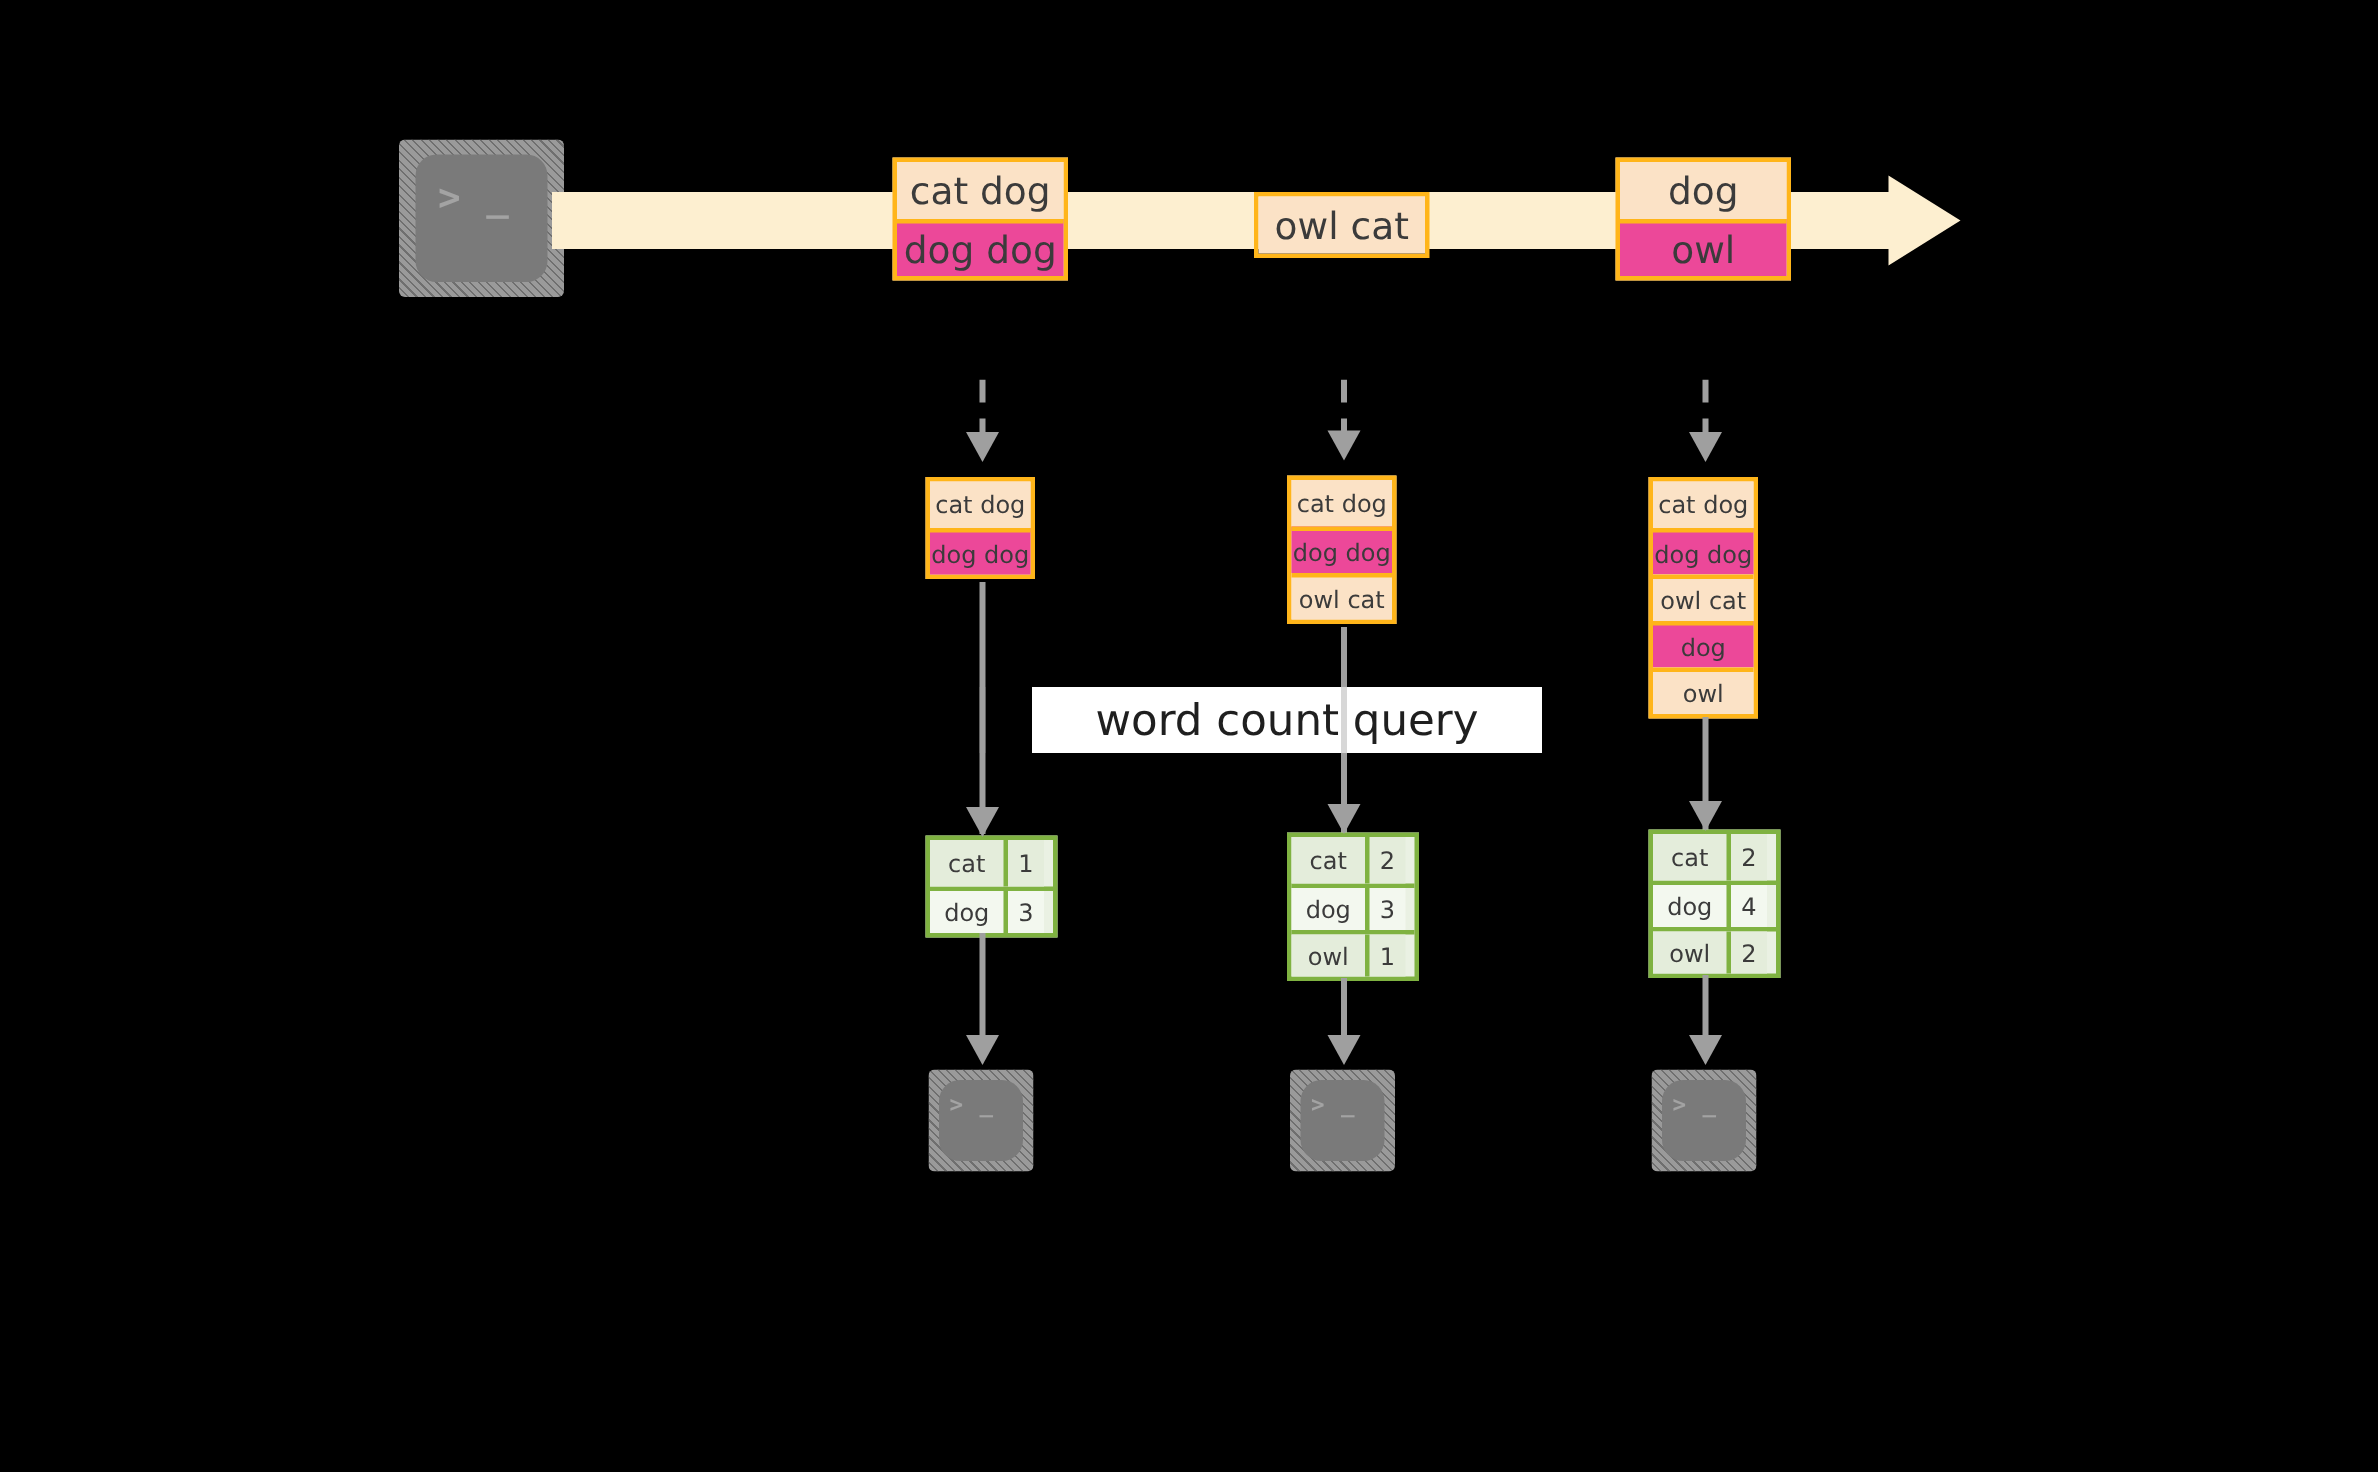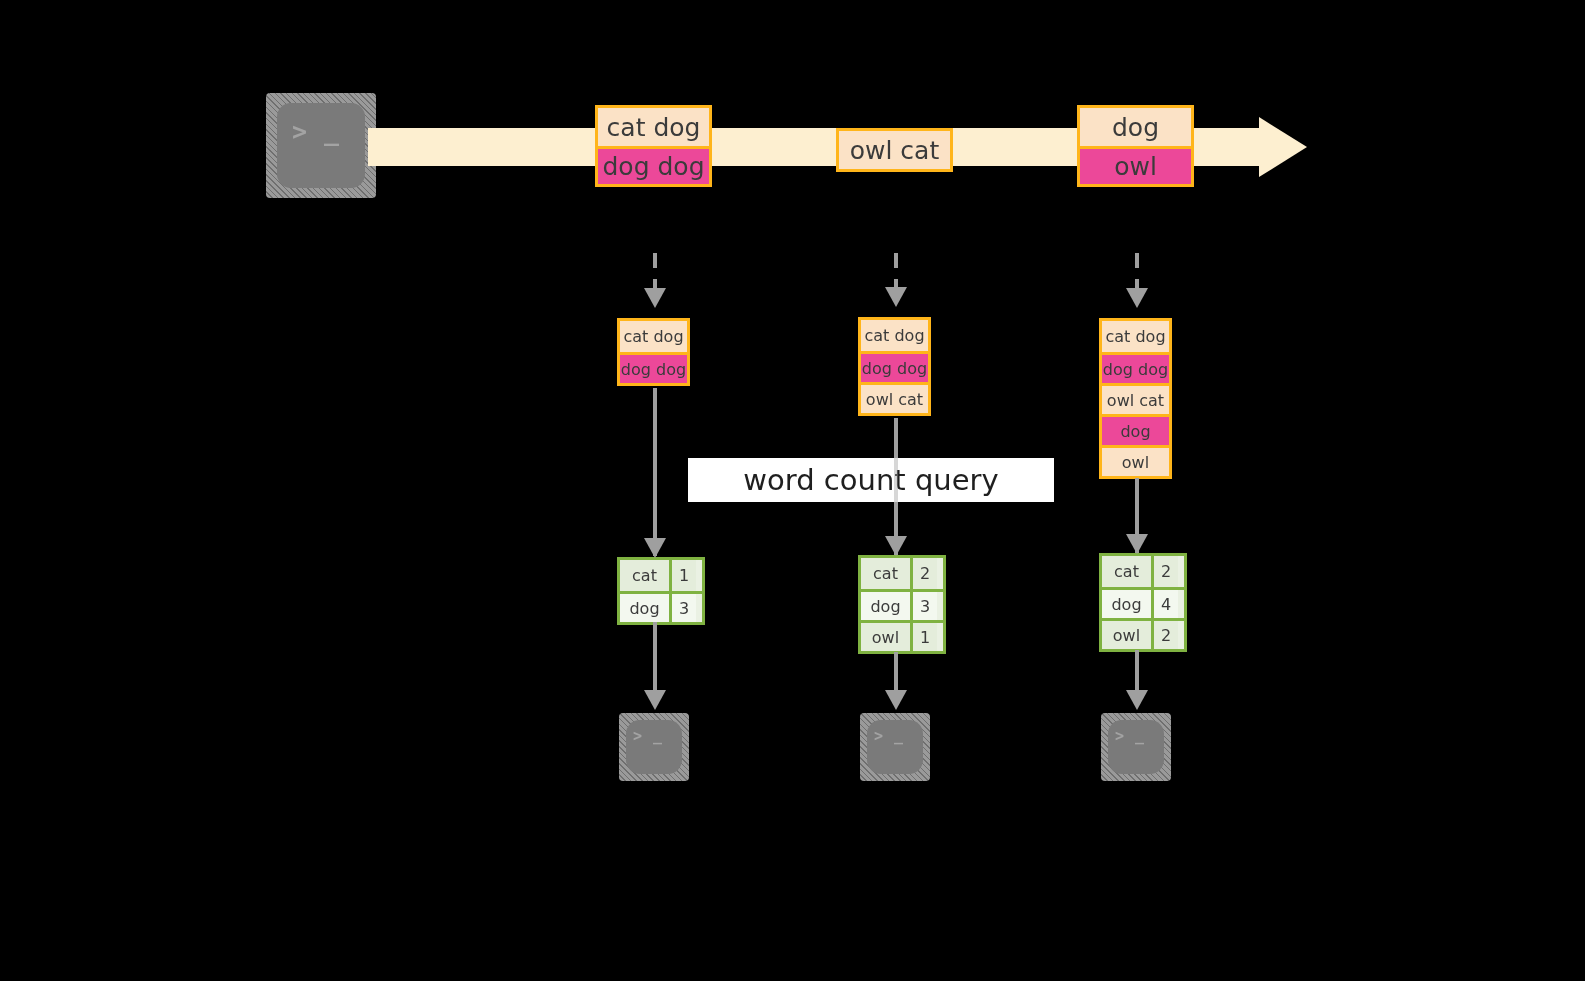--- a/index.html
+++ b/index.html
@@ -277,15 +277,15 @@
 
   <div class="conn-line" style="left:1135px; top:650px; height:47px;"></div>
   <div class="conn-head" style="left:1126px; top:690px;"></div>
 
   <div class="term-wrap" style="left:1101px; top:713px; width:70px; height:68px;">
     <div class="term-hatch"></div>
     <div class="term-body" style="left:7px; top:7px; width:56px; height:54px;"></div>
     <div class="term-glyph" style="left:14px; top:16px; font-size:15px;">&gt; _</div>
   </div>
 
-  <div class="query-label" style="left:688px; top:458px; width:366px; height:44px;">word count query</div>
+  <div class="query-label" style="left:688px; top:458px; width:340px; height:44px;">word count query</div>
 
 </div>
 
 </body></html>

